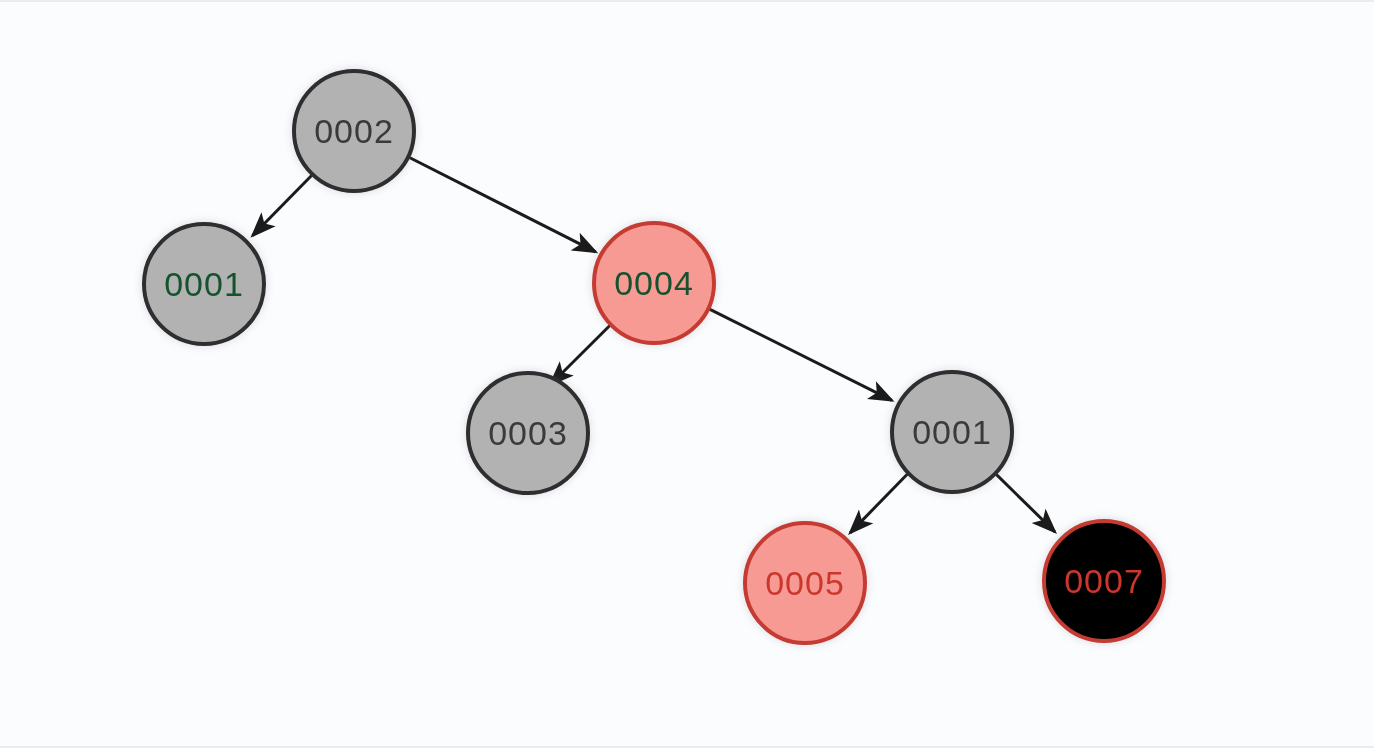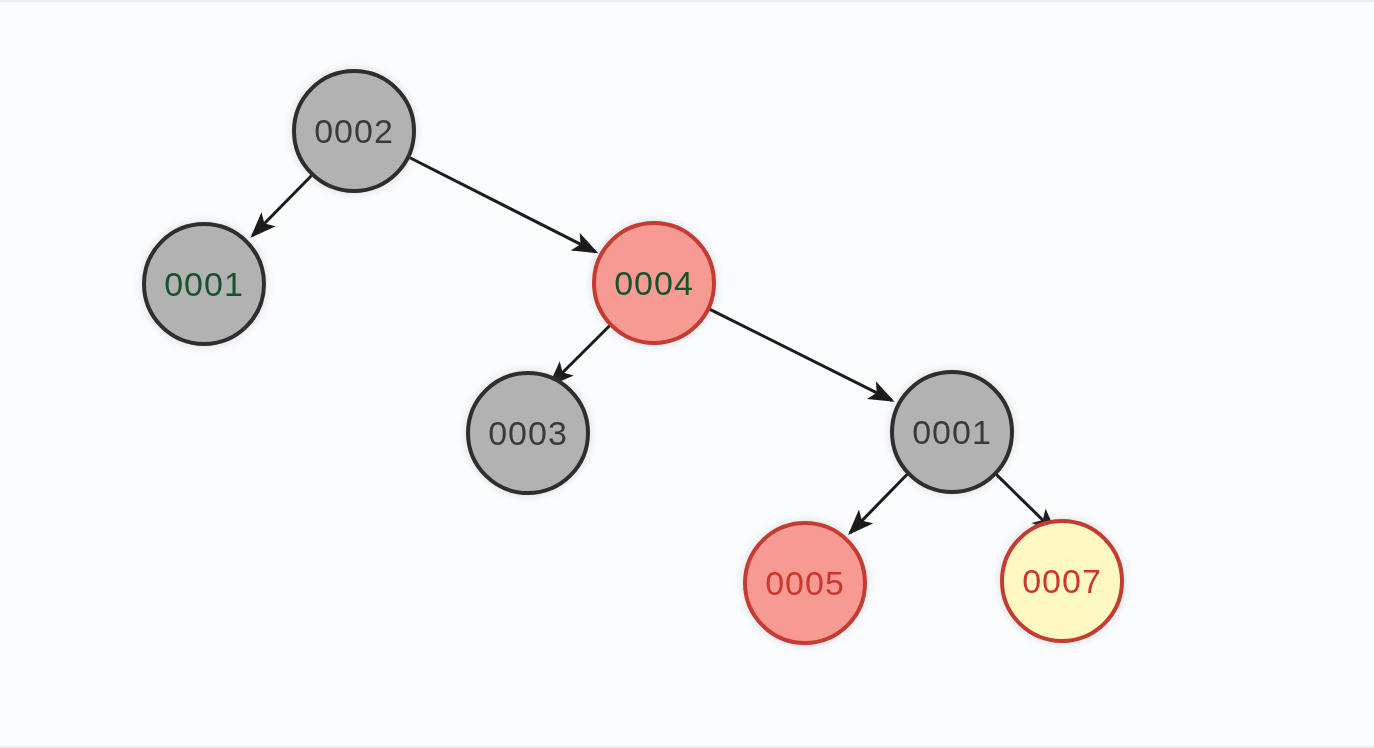--- a/index.html
+++ b/index.html
@@ -73,17 +73,17 @@
       </div>
       <div class="tree-node" style="left: 466px; top: 369px; width: 124px; height: 124px; background: rgb(178, 178, 178); border: 4px solid rgb(46, 46, 46); color: rgb(58, 58, 58);">
         <span>0003</span>
       </div>
       <div class="tree-node" style="left: 890px; top: 368px; width: 124px; height: 124px; background: rgb(178, 178, 178); border: 4px solid rgb(46, 46, 46); color: rgb(58, 58, 58);">
         <span>0001</span>
       </div>
       <div class="tree-node" style="left: 743px; top: 519px; width: 124px; height: 124px; background: rgb(247, 154, 148); border: 4px solid rgb(197, 59, 49); color: rgb(203, 55, 45); align-items: center;">
         <span>0005</span>
       </div>
-      <div class="tree-node" style="left: 1000px; top: 517px; width: 124px; height: 124px; background: #fef9c3; border: 4px solid rgb(197, 59, 49); color: rgb(203, 55, 45);">
+      <div class="tree-node" style="left: 1042px; top: 517px; width: 124px; height: 124px; background: #000000; border: 4px solid rgb(197, 59, 49); color: rgb(203, 55, 45);">
         <span>0007</span>
       </div>
     </div>
 </div>
 
 </body></html>

